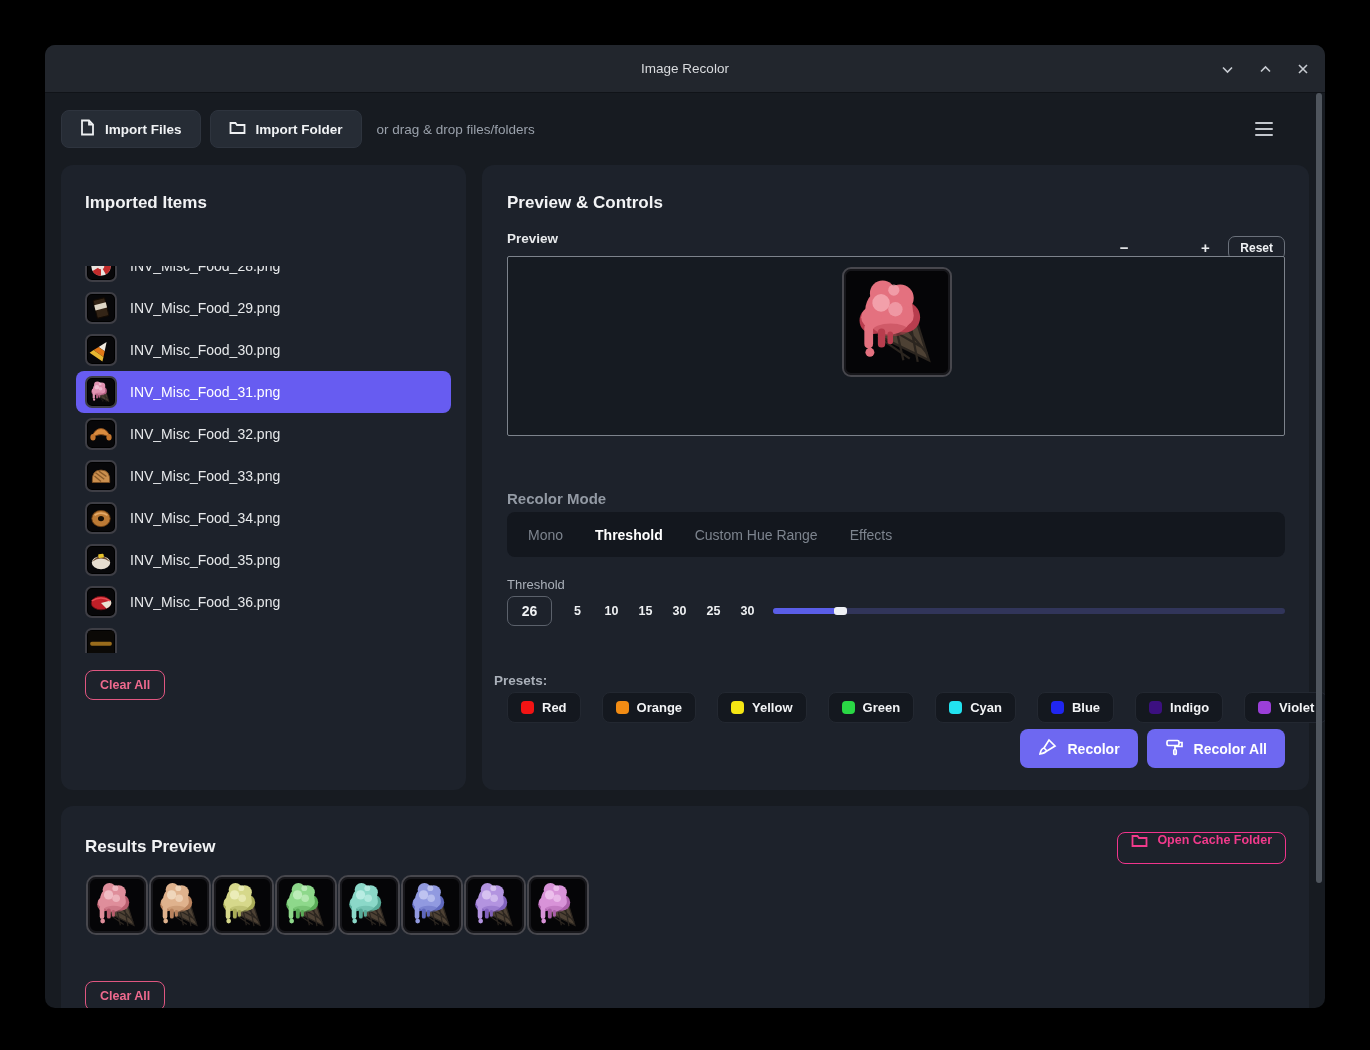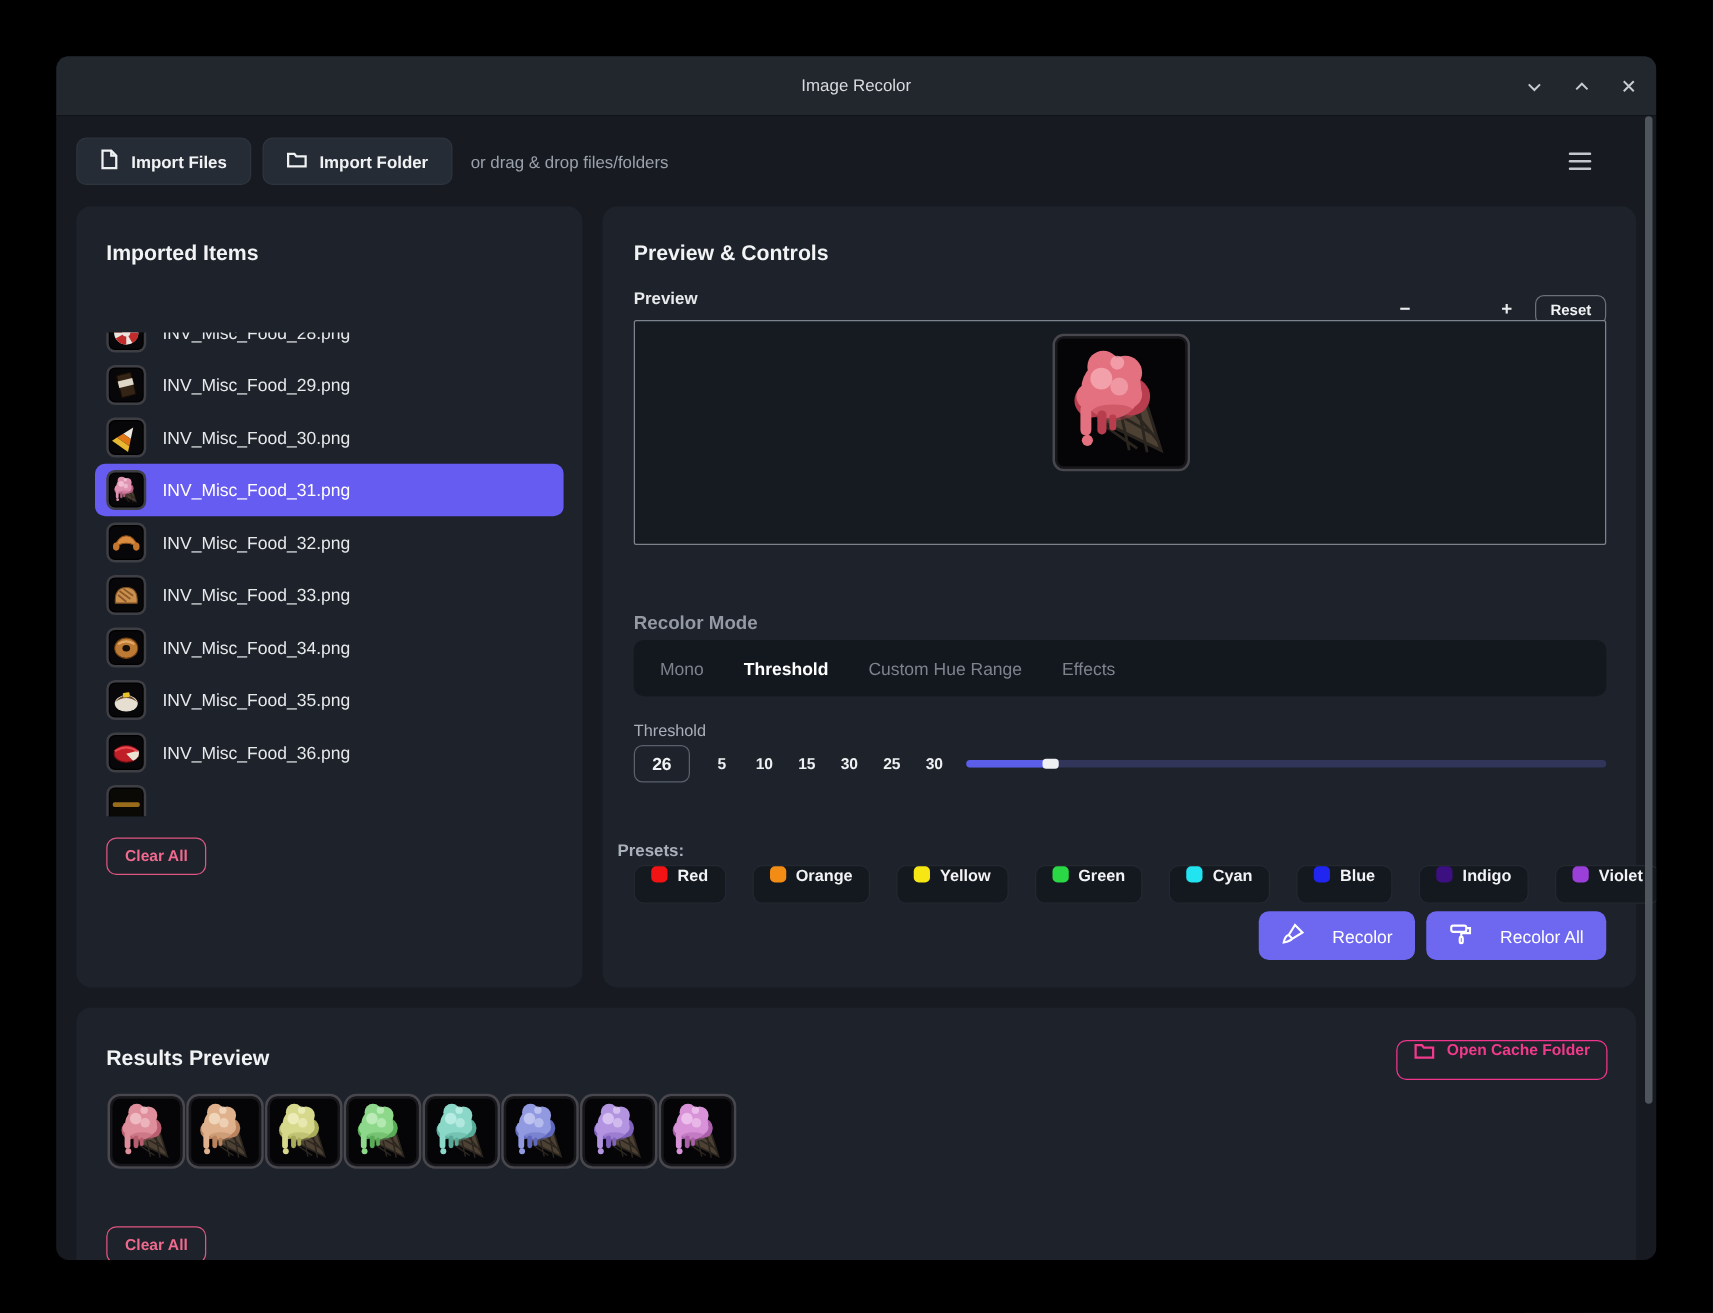--- a/index.html
+++ b/index.html
@@ -82,28 +82,28 @@
                text-align:center; font-family:"Liberation Sans",sans-serif; }
   .thr-presets { position:absolute; left:84px; top:431px; height:30px; display:flex; align-items:center; gap:11px; }
   .thr-num { color:#eef0f2; font-weight:700; font-size:12.5px; width:23px; text-align:center; background:none;
              border:none; cursor:pointer; font-family:"Liberation Sans",sans-serif; }
   .slider { position:absolute; left:291px; top:443px; width:512px; height:6px; border-radius:3px; background:#31355a; cursor:pointer; }
   .slider .fill { position:absolute; left:0; top:0; height:6px; border-radius:3px 0 0 3px; background:#5a5ee8; }
   .slider .handle { position:absolute; top:-1px; width:13px; height:8px; border-radius:3px; background:#eef0f4; }
 
   .presets-label { position:absolute; left:12px; top:508px; color:#aab0b9; font-weight:700; font-size:13.5px; }
   .chips { position:absolute; left:25px; top:527px; display:flex; gap:21px; }
-  .chip { height:31px; background:#14181f; border:1px solid #232831; border-radius:8px; display:flex; 
+  .chip { height:31px; background:#14181f; border:1px solid #232831; border-radius:8px; display:flex; align-items:center;
           gap:8px; padding:0 13px; cursor:pointer; }
   .chip .dot { width:13px; height:13px; border-radius:4px; }
   .chip .chip-label { color:#f2f3f5; font-weight:700; font-size:13px; }
 
   .action-row { position:absolute; right:24px; top:564px; display:flex; gap:9px; }
-  .action-btn { height:39px; background:#6e68f1; border:none; border-radius:8px; color:#fff; font-weight:400;
-                font-size:14px; display:flex; align-items:center; gap:22px; padding:0 18px; cursor:pointer;
+  .action-btn { height:39px; background:#6e68f1; border:none; border-radius:8px; color:#fff; font-weight:700;
+                font-size:14px; display:flex; align-items:center; gap:10px; padding:0 18px; cursor:pointer;
                 font-family:"Liberation Sans",sans-serif; }
   .action-btn svg { stroke:#fff; stroke-width:1.7; fill:none; }
 
   
   .bp-title { position:absolute; left:24px; top:31px; }
   .cache-btn { position:absolute; right:23px; top:26px; height:32px; background:transparent; border:1.5px solid #f0358c;
                border-radius:8px; color:#f23a8c; font-weight:700; font-size:12.5px; display:flex; align-items:flex-start;
                gap:9px; padding:0 13px; cursor:pointer; font-family:"Liberation Sans",sans-serif; }
   .cache-btn svg { stroke:#f23a8c; stroke-width:1.8; fill:none; }
   .thumbs { position:absolute; left:25px; top:69px; display:flex; gap:1px; }

